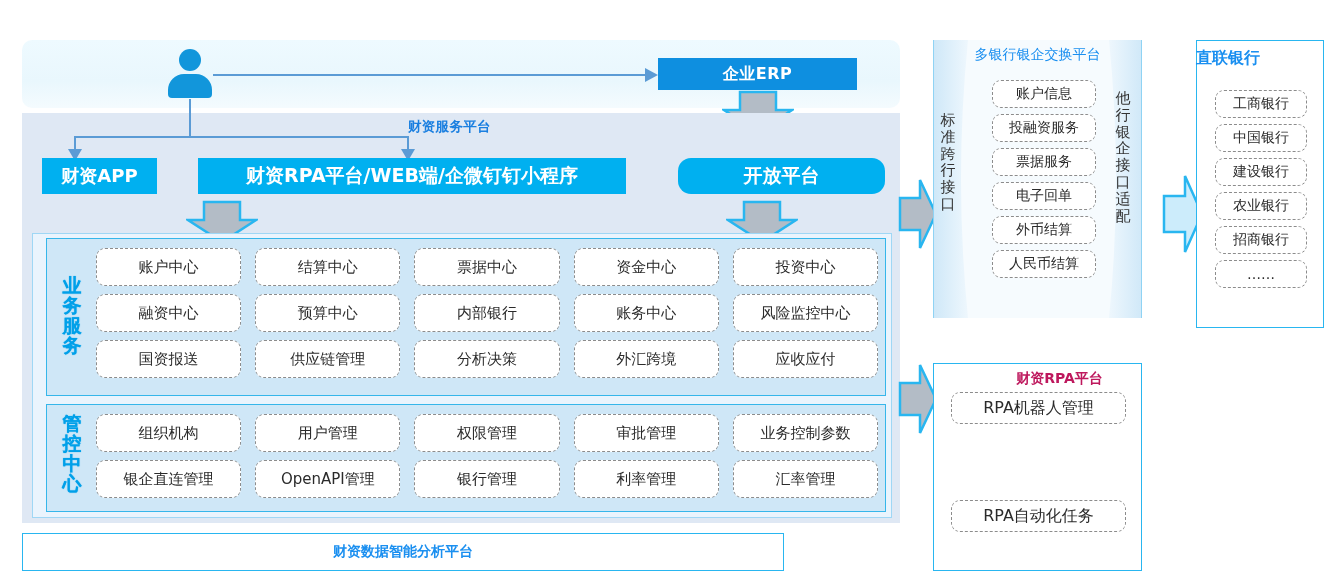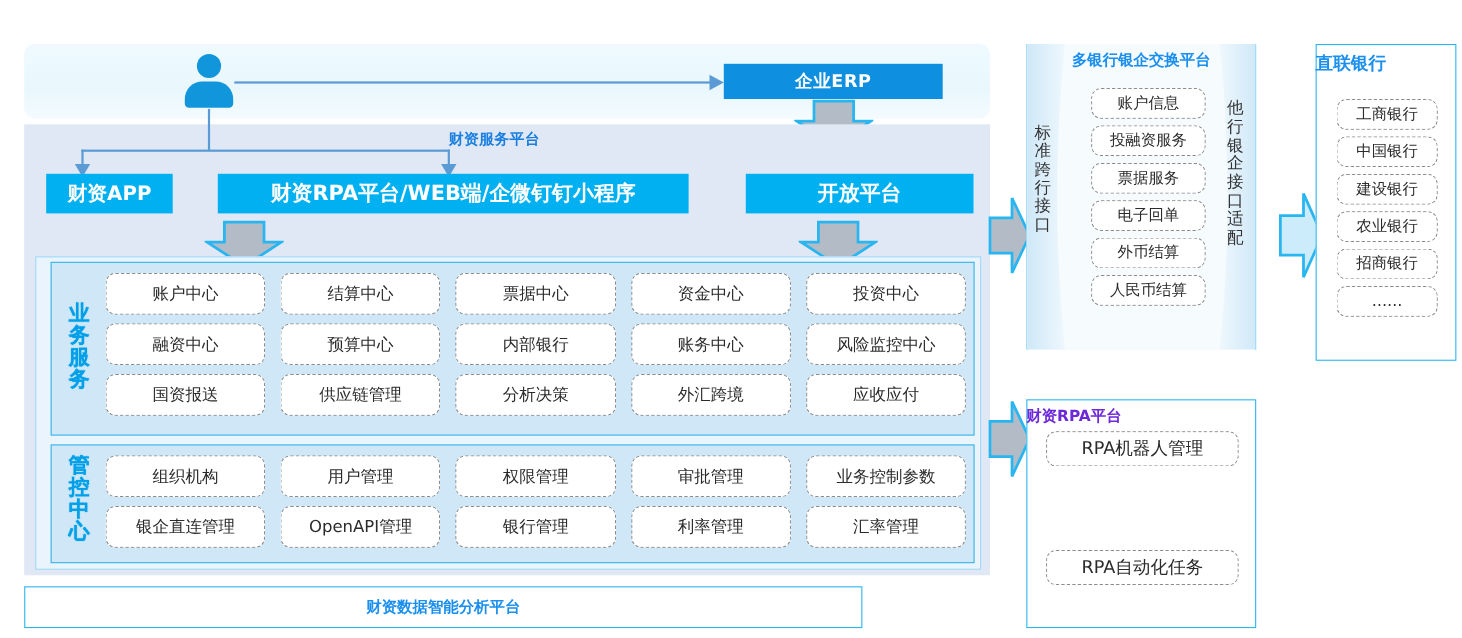--- a/index.html
+++ b/index.html
@@ -51,21 +51,21 @@
     position:absolute;left:408px;top:118px;font-size:13.5px;font-weight:700;color:#1a7fe0;
     letter-spacing:.3px;
   }
 
   .blue-bar{
     position:absolute;background:#00b0f0;color:#fff;font-weight:700;
     display:flex;align-items:center;justify-content:center;text-align:center;margin-left:20px;
   }
   #bar-app{left:22px;top:158px;width:115px;height:36px;font-size:18px;}
   #bar-pc{left:178px;top:158px;width:428px;height:36px;font-size:19px;}
-  #bar-open{left:658px;top:158px;width:207px;height:36px;font-size:19px;border-radius:0;}
+  #bar-open{left:658px;top:158px;width:207px;height:36px;font-size:19px;border-radius:13px;}
 
   
   .fat-dn{position:absolute;}
   .fat-dn svg{display:block;}
   #fat-app{left:186px;top:200px;}
   #fat-open{left:726px;top:200px;}
   #fat-erp{left:722px;top:90px;}
 
   
   #svc-outer{
@@ -115,21 +115,21 @@
 
   
   #exch-panel{
     position:absolute;left:933px;top:40px;width:209px;height:278px;
     background:#eef7fd;border-left:1px solid #8fd3f4;border-right:1px solid #8fd3f4;
     box-sizing:border-box;overflow:hidden;
   }
   #exch-hourglass{position:absolute;left:0;top:0;}
   #exch-title{
     position:absolute;left:933px;top:46px;width:209px;text-align:center;
-    font-size:14px;font-weight:700;color:#1a8ff0;
+    font-size:14px;font-weight:400;color:#1a8ff0;
   }
   #exch-vl-left{
     position:absolute;left:937px;top:112px;width:22px;color:#333;font-size:15px;
     line-height:1.12;text-align:center;
   }
   #exch-vl-right{
     position:absolute;left:1112px;top:90px;width:22px;color:#333;font-size:15px;
     line-height:1.12;text-align:center;
   }
   #exch-items{
@@ -155,22 +155,22 @@
     position:absolute;left:1215px;top:90px;width:92px;
     display:flex;flex-direction:column;gap:6px;
   }
 
   
   #rpa-panel{
     position:absolute;left:933px;top:363px;width:209px;height:208px;
     background:#ffffff;border:1px solid #29b6f0;box-sizing:border-box;
   }
   #rpa-title{
-    position:absolute;left:933px;top:370px;width:253px;
-    font-size:14px;font-weight:700;color:#6d28d9;
+    position:absolute;left:933px;top:370px;width:253px;text-align:center;
+    font-size:14px;font-weight:700;color:#be185d;
   }
   #rpa-item-1{position:absolute;left:951px;top:392px;width:173px;height:30px;}
   #rpa-item-2{position:absolute;left:951px;top:500px;width:173px;height:30px;}
   .pill.big{font-size:16px;height:30px;}
 </style>
 </head>
 <body>
 
 <div class="root">
 

